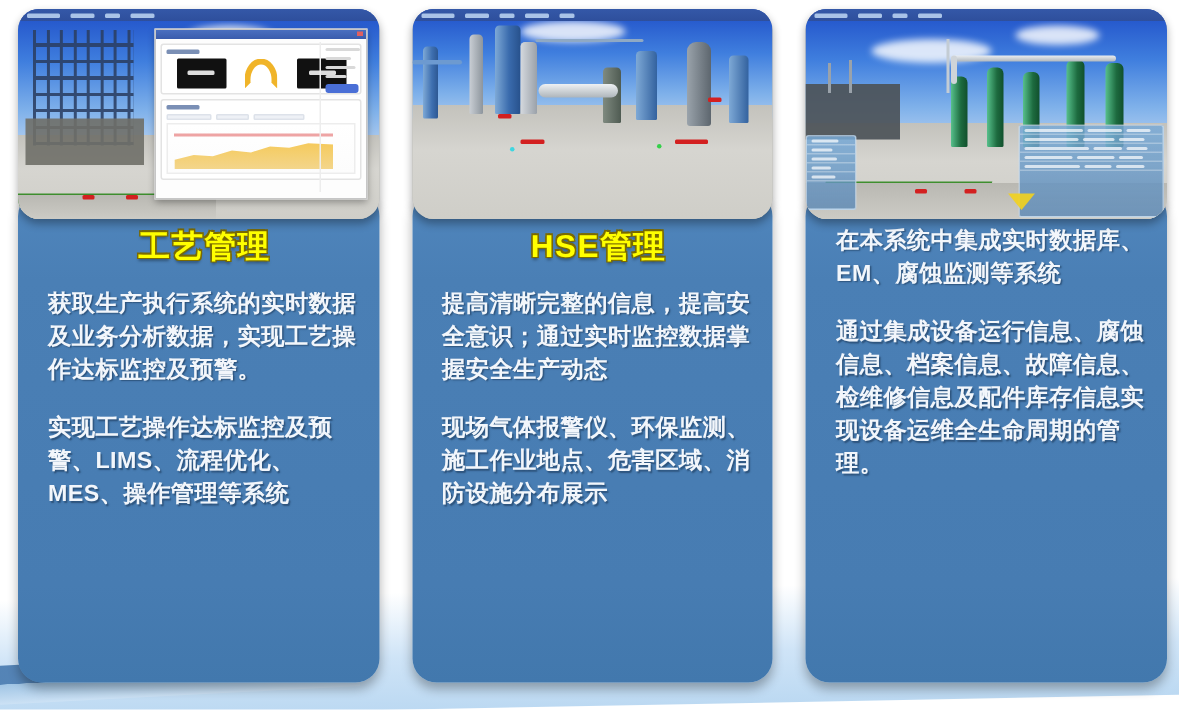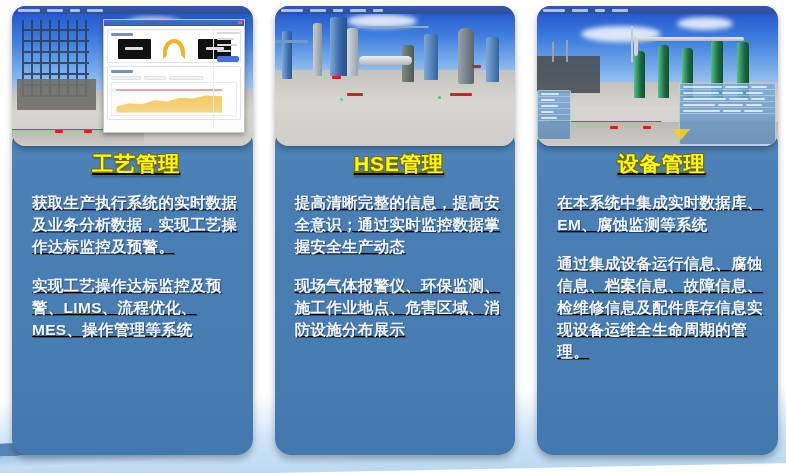--- a/index.html
+++ b/index.html
@@ -47,21 +47,20 @@
   }
 
   
   #cards {
     position: absolute;
     inset: 0;
     z-index: 2;
     display: flex;
     gap: 22px;
     padding: 6px 8px 18px 12px;
-    text-decoration: underline;
   }
 
   .card {
     position: relative;
     flex: 1 1 0;
     display: flex;
     flex-direction: column;
   }
 
   
@@ -455,21 +454,20 @@
 
       <div class="chrome">
         <span class="tb w"></span>
         <span class="tb"></span>
         <span class="tb s"></span>
         <span class="tb"></span>
       </div>
     </div>
 
     <div class="panel">
-      <div class="card-title">设备管理</div>
       <div class="card-body">
         <p>在本系统中集成实时数据库、EM、腐蚀监测等系统</p>
         <p>通过集成设备运行信息、腐蚀信息、档案信息、故障信息、检维修信息及配件库存信息实现设备运维全生命周期的管理。</p>
       </div>
     </div>
   </div>
 
 </div>
 
 </body></html>

